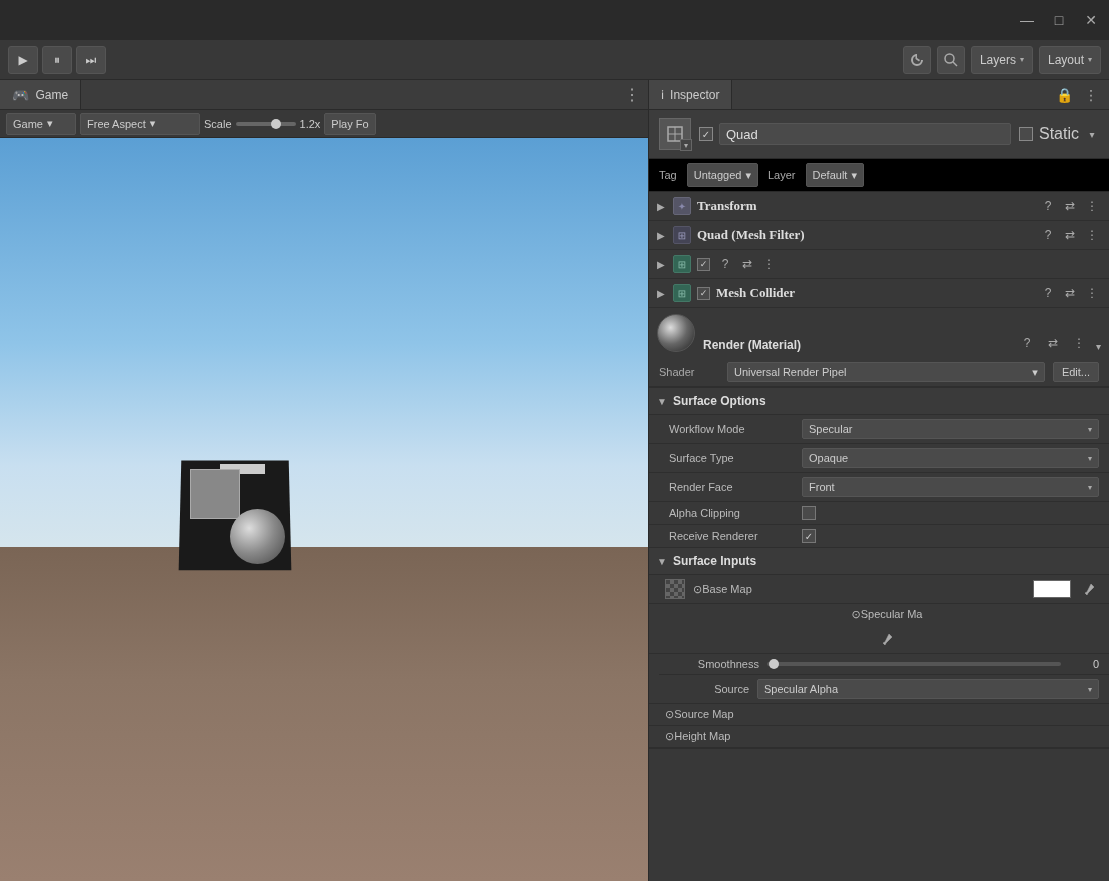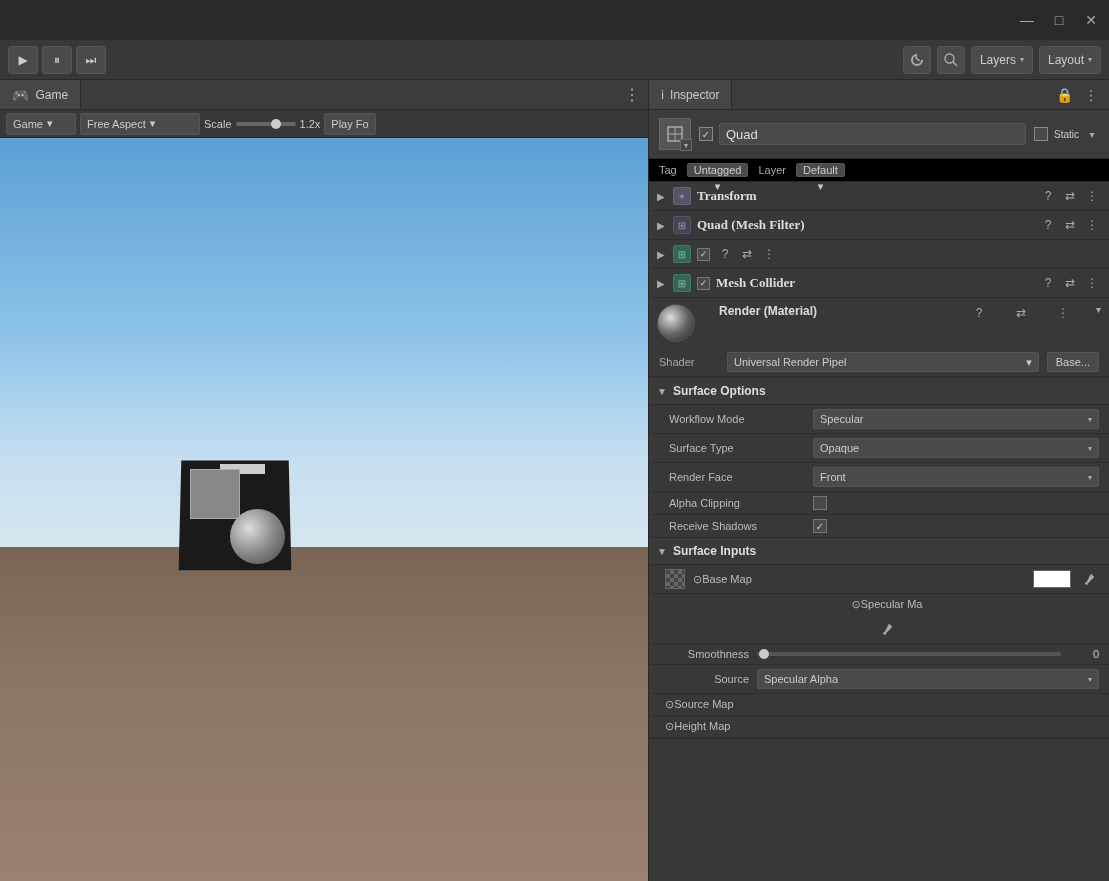--- a/index.html
+++ b/index.html
@@ -405,21 +405,21 @@
       gap: 6px;
     }
     .static-checkbox {
       width: 14px;
       height: 14px;
       background: #4a4a4a;
       border: 1px solid #888;
     }
     .static-label {
       color: #ccc;
-      font-size: 10px;
+      font-size: 16px;
     }
     .static-dropdown {
       width: 14px;
       height: 14px;
       display: flex;
       align-items: center;
       justify-content: center;
       cursor: pointer;
       color: #aaa;
       font-size: 10px;
@@ -431,32 +431,31 @@
       padding: 4px 10px;
       gap: 10px;
       background: #000000;
       border-bottom: 1px solid #2a2a2a;
     }
     .tag-label, .layer-label {
       color: #aaa;
       font-size: 11px;
     }
     .tag-dropdown, .layer-dropdown {
-      height: 14px;
+      height: 24px;
       background: #4a4a4a;
       border: 1px solid #555;
       border-radius: 2px;
       color: #ccc;
       display: flex;
       align-items: center;
       padding: 0 6px;
       gap: 4px;
       cursor: pointer;
       font-size: 11px;
-      flex-direction: column;
     }
 
     
     .component-row {
       display: flex;
       align-items: center;
       padding: 5px 8px;
       gap: 6px;
       border-bottom: 1px solid #2e2e2e;
       cursor: pointer;
@@ -517,23 +516,23 @@
       cursor: pointer;
       font-size: 12px;
     }
 
     
     .material-section {
       border-bottom: 1px solid #2e2e2e;
     }
     .material-header {
       display: flex;
-      align-items: flex-start;
+      align-items: flex-end;
       padding: 6px 8px;
-      gap: 24px;
+      gap: 8px;
       background: #383838;
     }
     .material-icon {
       width: 38px;
       height: 38px;
       background: radial-gradient(circle at 35% 35%, #ddd, #666, #222);
       border-radius: 50%;
       border: 1px solid #555;
       flex-shrink: 0;
     }
@@ -605,21 +604,21 @@
       font-size: 12px;
       font-weight: 600;
       color: #ddd;
     }
 
     .prop-row {
       display: flex;
       align-items: center;
       padding: 4px 10px 4px 20px;
       border-bottom: 1px solid #2e2e2e;
-      gap: 24px;
+      gap: 13px;
     }
     .prop-label {
       width: 120px;
       color: #bbb;
       font-size: 11px;
       flex-shrink: 0;
     }
     .prop-value {
       flex: 1;
     }
@@ -705,20 +704,21 @@
       align-items: center;
       justify-content: center;
       font-size: 12px;
     }
     .smoothness-row {
       display: flex;
       align-items: center;
       padding: 4px 10px;
       gap: 8px;
       border-bottom: 1px solid #2e2e2e;
+      margin-left: 10px;
     }
     .smoothness-label {
       width: 90px;
       text-align: right;
       font-size: 11px;
       color: #bbb;
       flex-shrink: 0;
     }
     .smoothness-slider {
       flex: 1;
@@ -954,21 +954,21 @@
           <div class="component-action-btn">⇄</div>
           <div class="component-action-btn">⋮</div>
           <span class="material-arrow">▾</span>
         </div>
         <div class="shader-row">
           <span class="shader-label">Shader</span>
           <div class="shader-dropdown">
             <span>Universal Render Pipel</span>
             <span style="margin-left:auto;">▾</span>
           </div>
-          <div class="shader-edit-btn">Base...</div>
+          <div class="shader-edit-btn">Edit...</div>
         </div>
       </div>
 
       <div>
         <div class="section-header">
           <span class="section-arrow">▼</span>
           <span class="section-title">Surface Options</span>
         </div>
 
         <div class="prop-row">
@@ -1000,21 +1000,21 @@
             </div>
           </div>
         </div>
 
         <div class="prop-row">
           <span class="prop-label">Alpha Clipping</span>
           <div class="prop-checkbox"></div>
         </div>
 
         <div class="prop-row">
-          <span class="prop-label">Receive Shadows</span>
+          <span class="prop-label">Receive Renderer</span>
           <div class="prop-checkbox checked">✓</div>
         </div>
       </div>
 
       <div class="surface-inputs-section">
         <div class="section-header">
           <span class="section-arrow">▼</span>
           <span class="section-title">Surface Inputs</span>
         </div>
 

